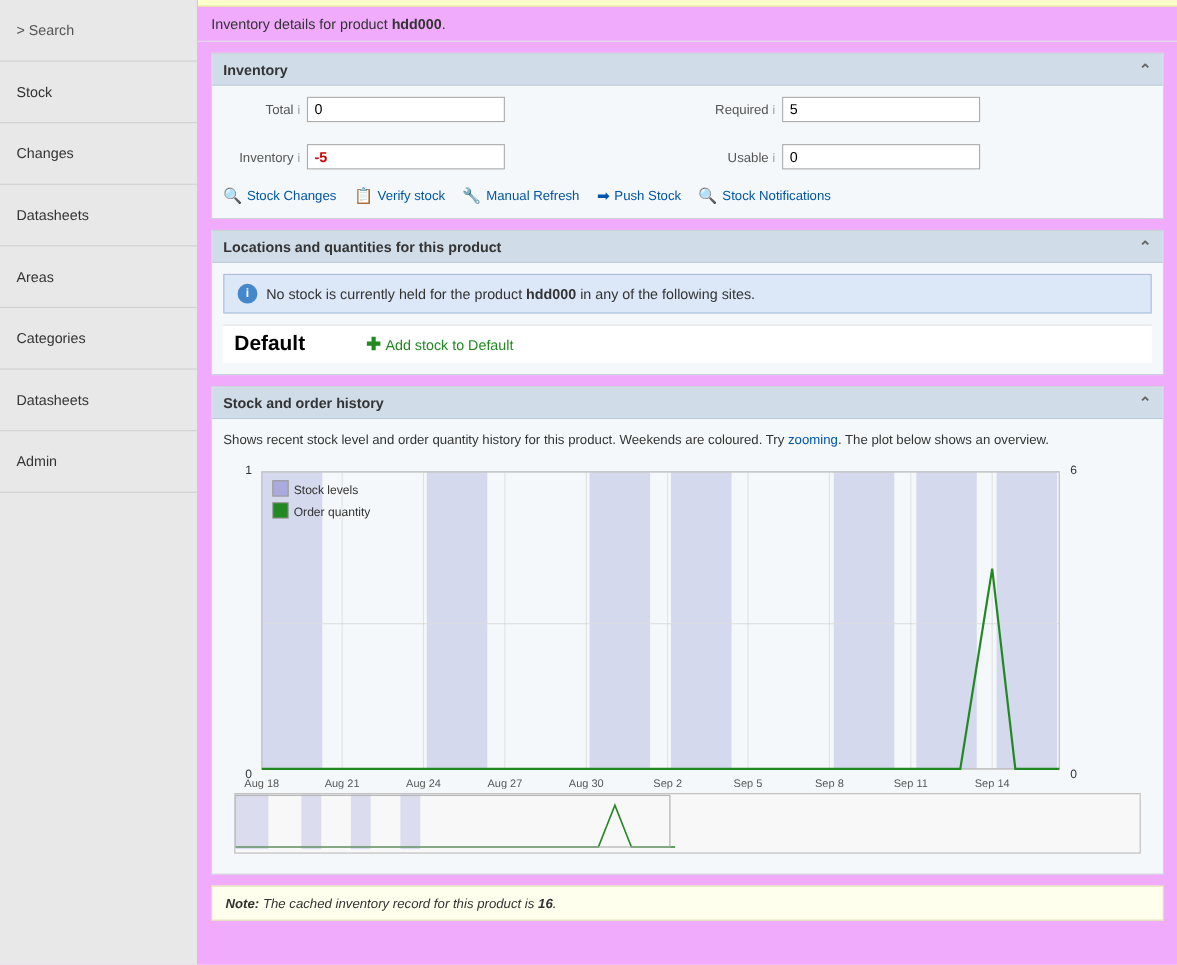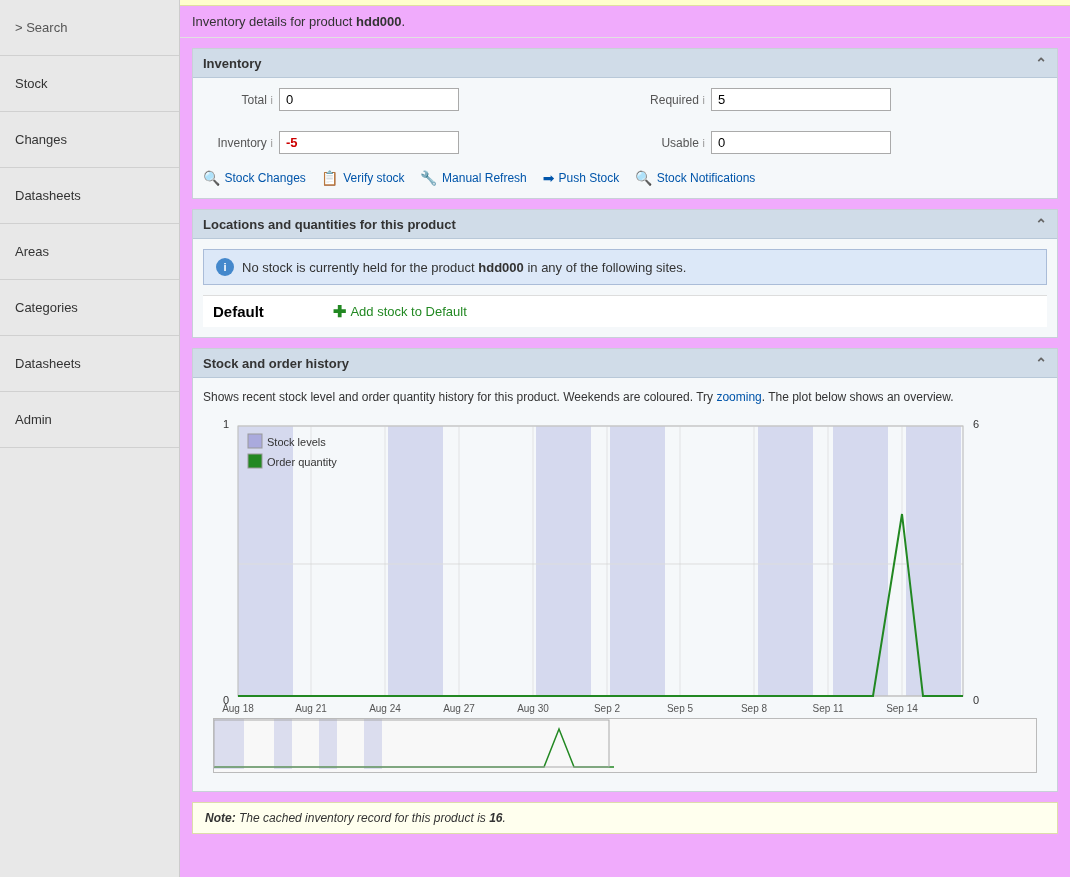--- a/index.html
+++ b/index.html
@@ -162,21 +162,21 @@
     .location-row {
       display: flex;
       align-items: center;
       padding: 6px 10px;
       border-top: 1px solid #ddd;
       background: #fff;
     }
     .location-name {
       font-weight: bold;
       min-width: 120px;
-      font-size: 15px;
+      font-size: 19px;
     }
     .add-stock-link {
       display: flex;
       align-items: center;
       gap: 4px;
       color: #228822;
       text-decoration: none;
       font-size: 13px;
       cursor: pointer;
     }

